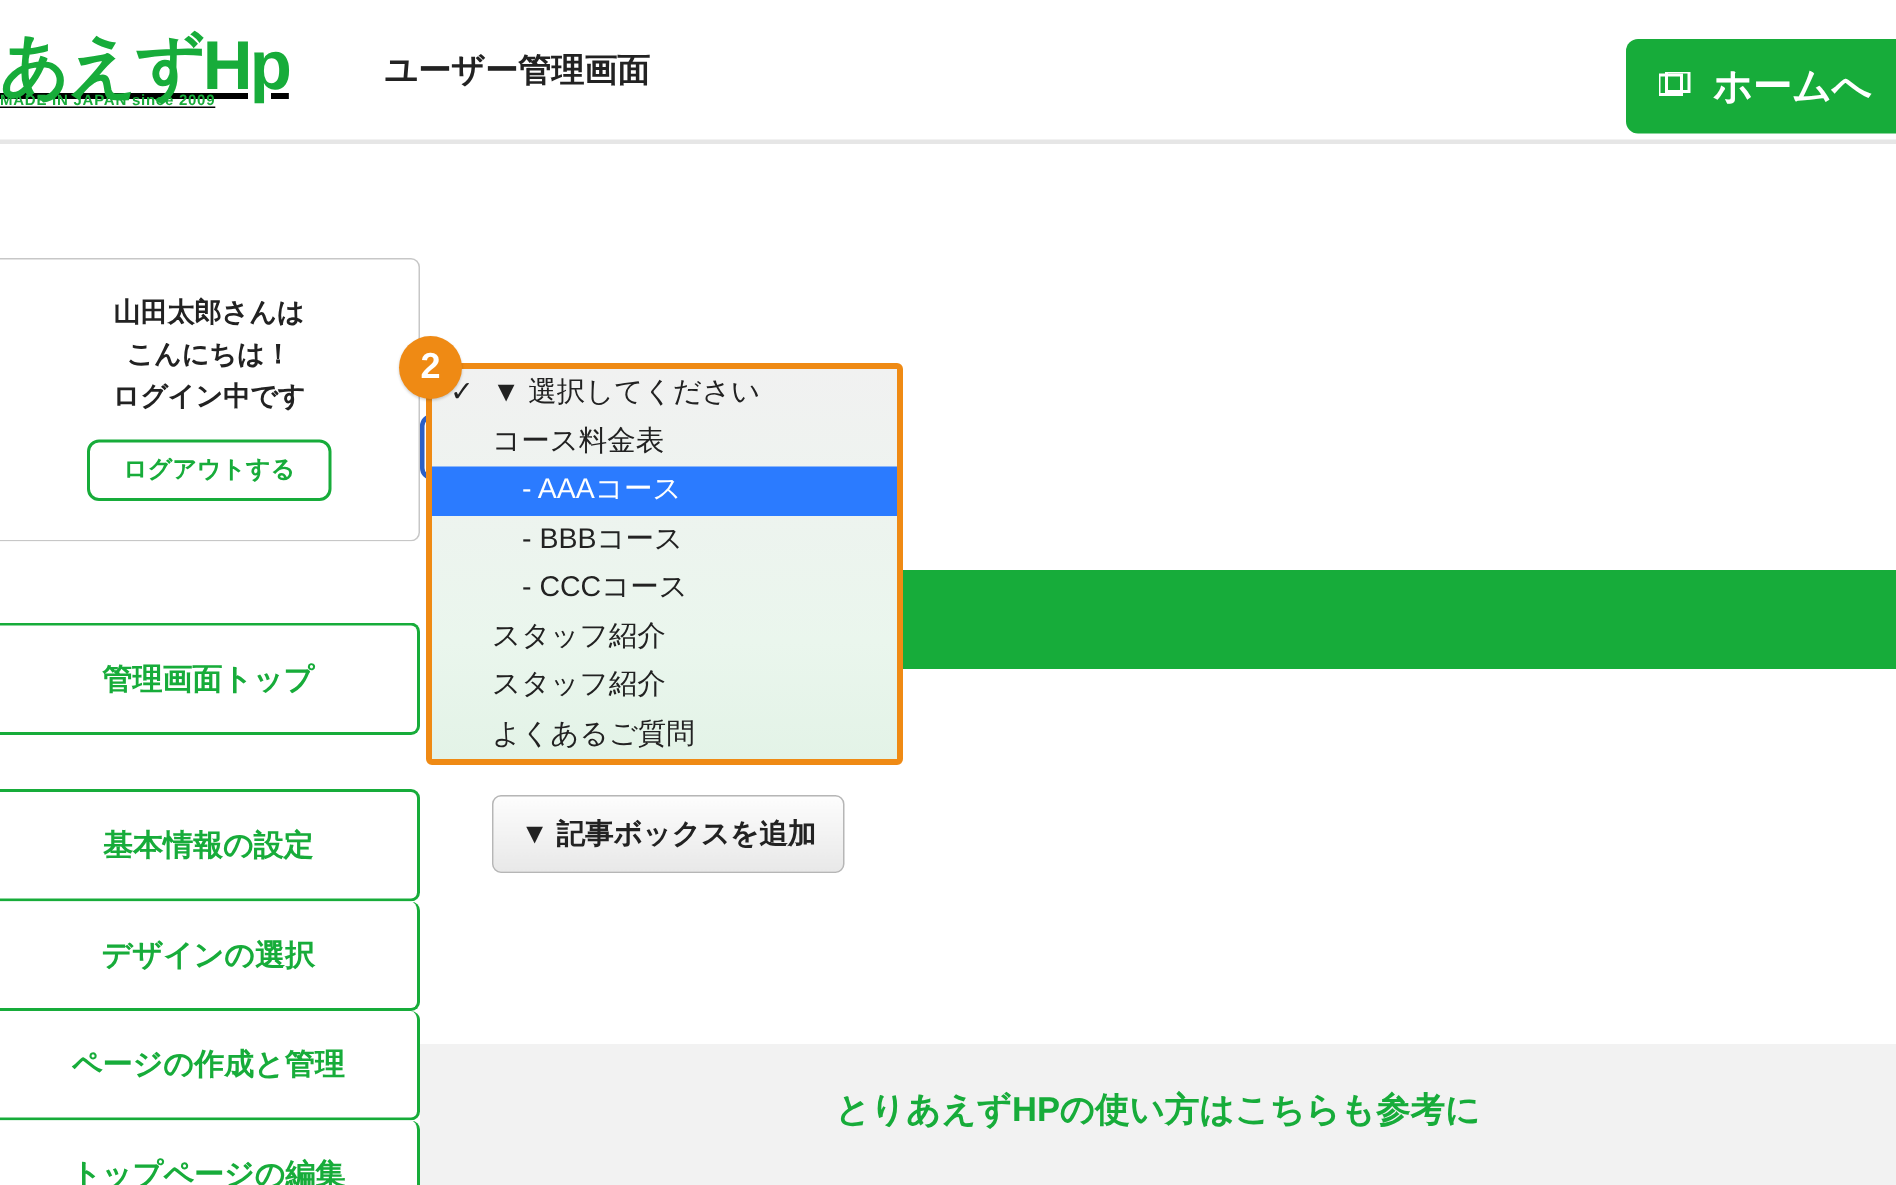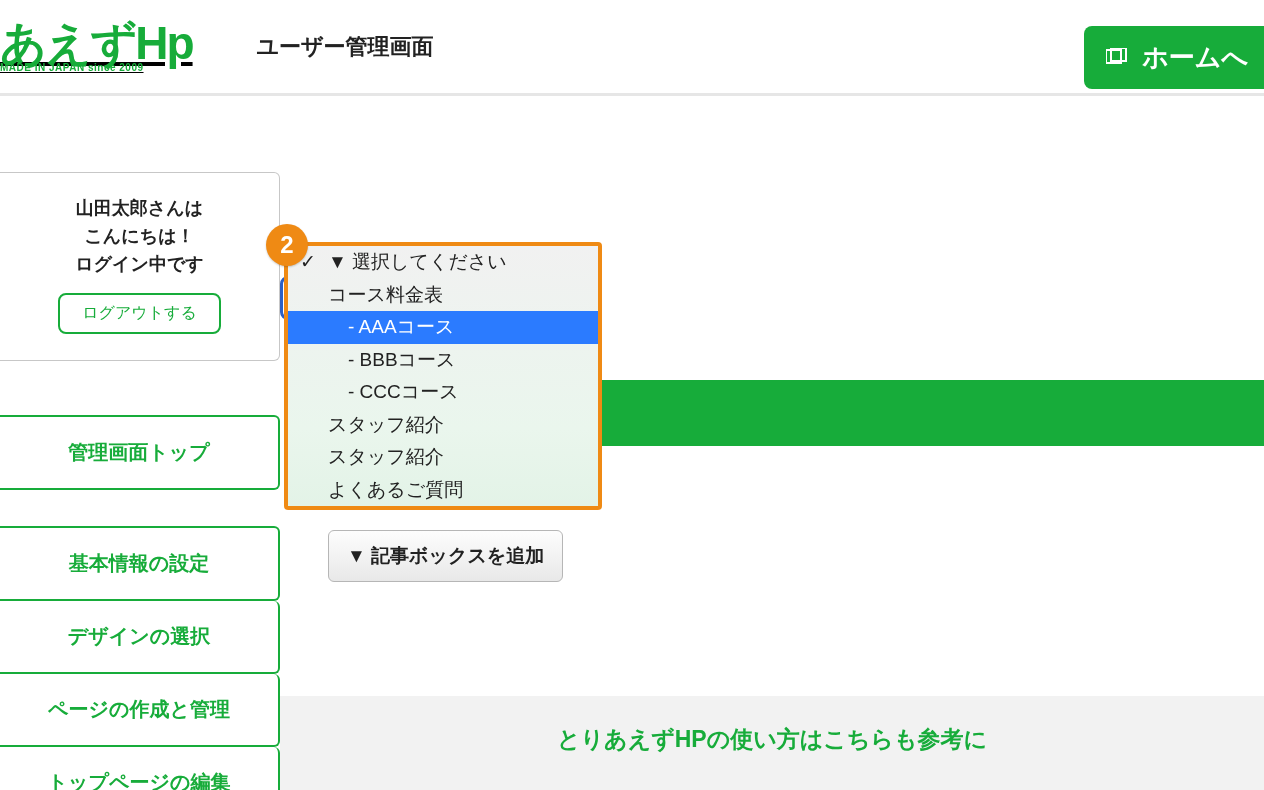--- a/index.html
+++ b/index.html
@@ -97,21 +97,21 @@
       font-weight: 600;
     }
     .logout-btn {
       margin-top: 14px;
       border: 2px solid #17ac3a;
       background: #fff;
       color: #17ac3a;
       border-radius: 8px;
       padding: 8px 22px;
       font-size: 16px;
-      font-weight: 400;
+      font-weight: 700;
       cursor: pointer;
     }
     
     .nav-item {
       border: 2px solid #17ac3a;
       border-left: none;
       border-radius: 0 6px 6px 0;
       color: #17ac3a;
       font-size: 20px;
       font-weight: 700;

